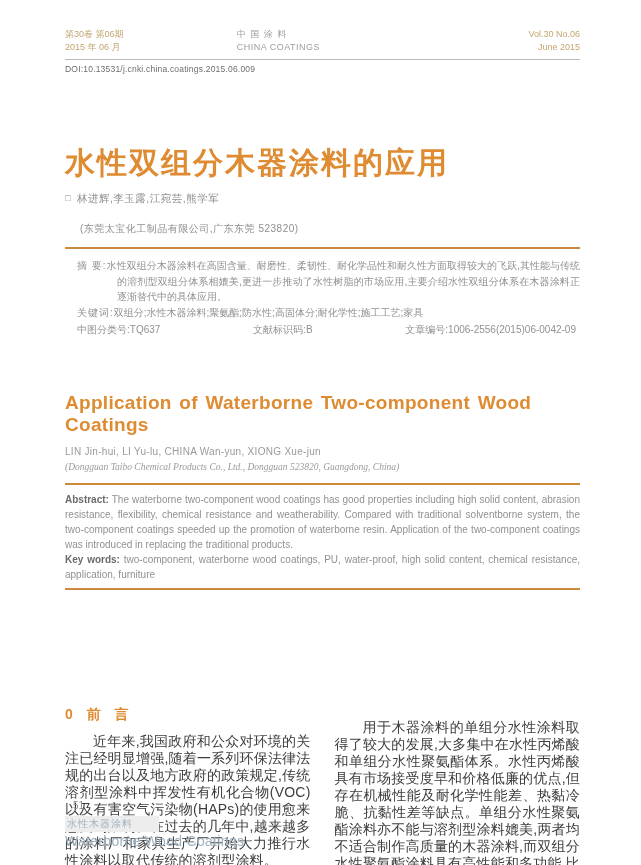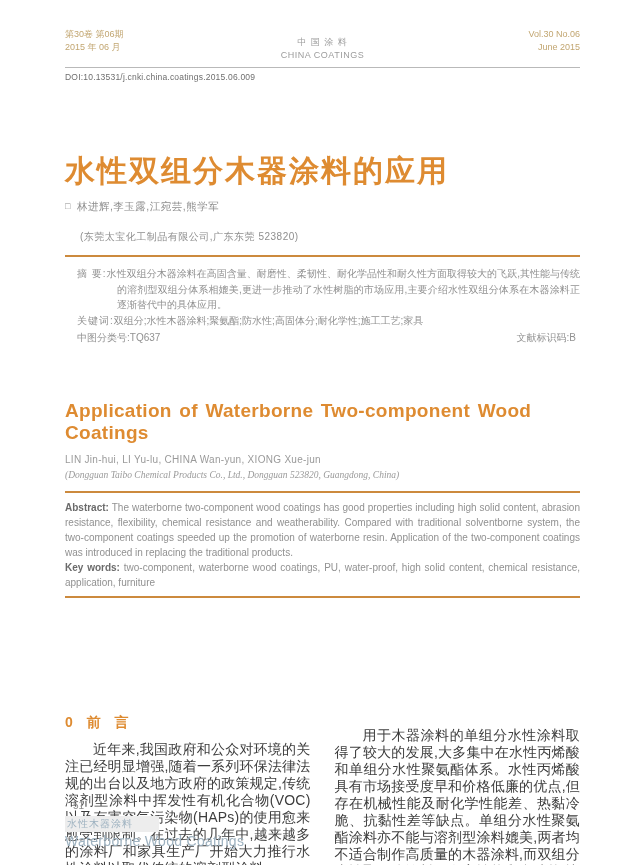--- a/index.html
+++ b/index.html
@@ -20,21 +20,21 @@
     font-family:"Liberation Sans","DejaVu Sans",sans-serif;
     color:var(--body-ink);
   }
   .page{position:absolute;inset:0;background:#fff;}
   .inner{position:absolute;left:65px;top:28px;width:515px;}
 
   
   .journal-head{display:flex;font-size:9px;line-height:1.45;}
   .jh-col{flex:1;}
   .jh-left{color:var(--tan);text-align:left;}
-  .jh-center{color:var(--hdr-gray);text-align:center;letter-spacing:1px;margin-top:8px;}
+  .jh-center{color:var(--hdr-gray);text-align:left;letter-spacing:1px;}
   .jh-center .en{letter-spacing:0.5px;}
   .jh-right{color:var(--tan);text-align:right;}
   .head-rule{height:1px;background:#B9B9B9;margin-top:5px;}
   .doi-line{font-size:8.5px;color:var(--doi-gray);margin-top:4px;letter-spacing:0.2px;}
 
   
   .cn-title{
     margin-top:72px;font-size:30px;font-weight:bold;color:var(--orange);
     letter-spacing:2px;line-height:1.1;
   }
@@ -116,20 +116,21 @@
     </div>
     <div class="cn-affil">(东莞太宝化工制品有限公司,广东东莞  523820)</div>
     <div class="orange-rule"></div>
 
     <div class="cn-abs-block">
       <p class="hang"><span class="lbl">摘  要:</span><span>水性双组分木器涂料在高固含量、耐磨性、柔韧性、耐化学品性和耐久性方面取得较大的飞跃,其性能与传统的溶剂型双组分体系相媲美,更进一步推动了水性树脂的市场应用,主要介绍水性双组分体系在木器涂料正逐渐替代中的具体应用。</span></p>
       <p class="hang"><span class="lbl">关键词:</span><span>双组分;水性木器涂料;聚氨酯;防水性;高固体分;耐化学性;施工工艺;家具</span></p>
       <div class="class-line">
         <span class="pair"><span>中图分类号:</span><span>TQ637</span></span>
         <span class="pair"><span>文献标识码:</span><span>B</span></span>
+        <span class="pair"><span>文章编号:</span><span>1006-2556(2015)06-0042-09</span></span>
       </div>
     </div>
 
     <h2 class="en-title">Application of Waterborne Two-component Wood Coatings</h2>
     <div class="en-authors">LIN Jin-hui, LI Yu-lu, CHINA Wan-yun, XIONG Xue-jun</div>
     <div class="en-affil">(Dongguan Taibo Chemical Products Co., Ltd., Dongguan 523820, Guangdong, China)</div>
     <div class="orange-rule"></div>
 
     <div class="en-abs">
       <p><span class="lbl">Abstract:</span><span> The waterborne two-component wood coatings has good properties including high solid content, abrasion resistance, flexibility, chemical resistance and weatherability. Compared with traditional solventborne system, the two-component coatings speeded up the promotion of waterborne resin. Application of the two-component coatings was introduced in replacing the traditional products.</span></p>

